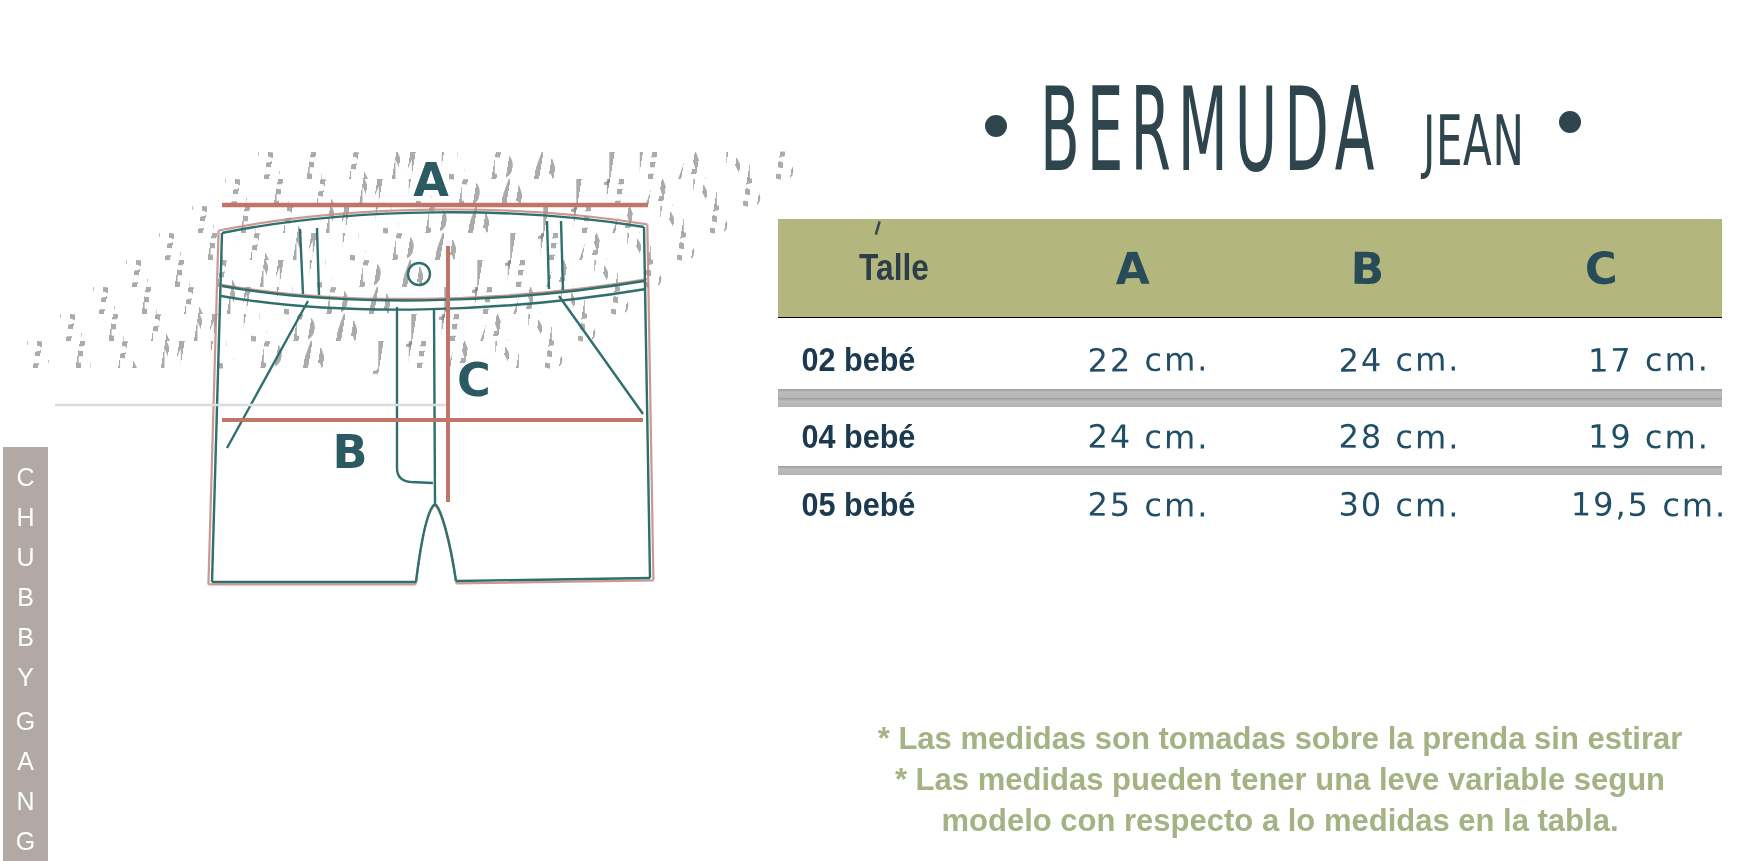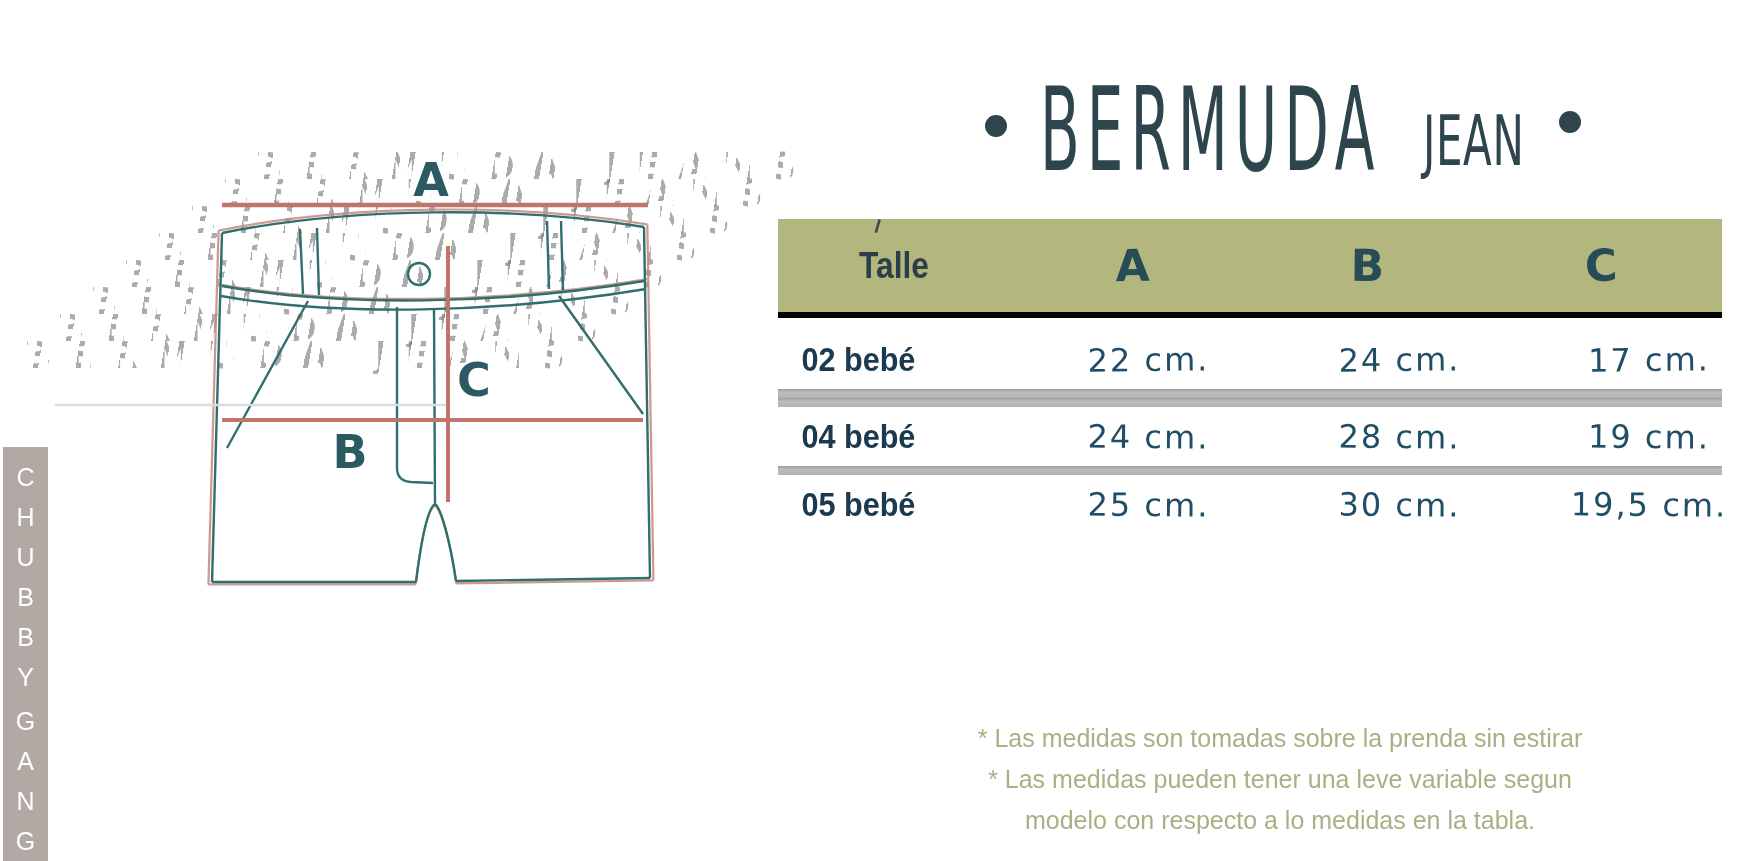--- a/index.html
+++ b/index.html
@@ -34,21 +34,21 @@
   .title-main{position:absolute;left:1040px;top:72px;z-index:4;color:#2e454d;font-size:116px;
               line-height:1;letter-spacing:14px;white-space:nowrap;
               transform:scaleX(.5);transform-origin:left top;font-family:"DejaVu Sans",sans-serif;}
   .title-sub{position:absolute;left:1423px;top:106px;z-index:4;color:#2e454d;font-size:70px;
              line-height:1;letter-spacing:1px;white-space:nowrap;
              transform:scaleX(.6);transform-origin:left top;font-family:"DejaVu Sans",sans-serif;}
 
   
   .size-table{position:absolute;left:778px;top:219px;width:944px;z-index:4;}
   .tbl-header{position:absolute;left:0;top:0;width:944px;height:99px;background:#b4b77d;
-              border-bottom:6px solid #000000;box-sizing:border-box;
+              border-bottom:1px solid #000000;box-sizing:border-box;
               display:grid;grid-template-columns:232px 245px 225px 242px;align-items:center;}
   .th{color:#274b57;text-align:center;font-weight:bold;}
   .th-talle{font-size:36px;color:#2c3e48;transform:scaleX(.88);position:relative;
             font-family:"Liberation Sans",sans-serif;}
   .th-letter{font-size:44px;font-family:"DejaVu Sans",sans-serif;}
   .th-a{transform:rotate(-1deg);} .th-b{transform:rotate(0.5deg);} .th-c{transform:rotate(-3deg);}
   .talle-tick{position:absolute;left:96px;top:-26px;width:3px;height:14px;background:#3a4a52;
               transform:rotate(18deg);display:inline-block;}
   .tbl-rows{position:absolute;left:0;top:111px;width:944px;}
   .tr{height:59px;display:grid;grid-template-columns:232px 245px 225px 242px;align-items:center;gap:16px;}
@@ -56,22 +56,22 @@
   .td-talle{color:#1b3a50;font-size:34px;font-weight:bold;text-align:left;padding-left:26px;
             transform:scaleX(.9);transform-origin:left center;
             font-family:"Liberation Sans",sans-serif;}
   .td-val{color:#1f4e66;font-size:32px;letter-spacing:2px;font-family:"DejaVu Sans",sans-serif;}
   .tr:nth-child(odd) .td-val{transform:rotate(-.6deg);}
   .tr:nth-child(even) .td-val{transform:rotate(.5deg);}
   .divider{height:9px;background:linear-gradient(#9c9c9c,#bcbcbc 35%,#b3b3b3);}
 
   
   .notes{position:absolute;left:820px;top:718px;width:920px;z-index:4;text-align:center;
-         color:#a5b284;font-family:"Liberation Sans",sans-serif;font-weight:normal;
-         font-size:25px;line-height:41px;}
+         color:#a5b284;font-family:"Liberation Sans",sans-serif;font-weight:bold;
+         font-size:31px;line-height:41px;}
 </style>
 </head>
 <body>
 
 <div class="stage">
 
   <div class="watermark">
     <div class="wm-row" style="left:255px;top:0px">BERMUDA JEANS</div>
     <div class="wm-row" style="left:222px;top:27px">BERMUDA JEANS</div>
     <div class="wm-row" style="left:189px;top:54px">BERMUDA JEANS</div>

